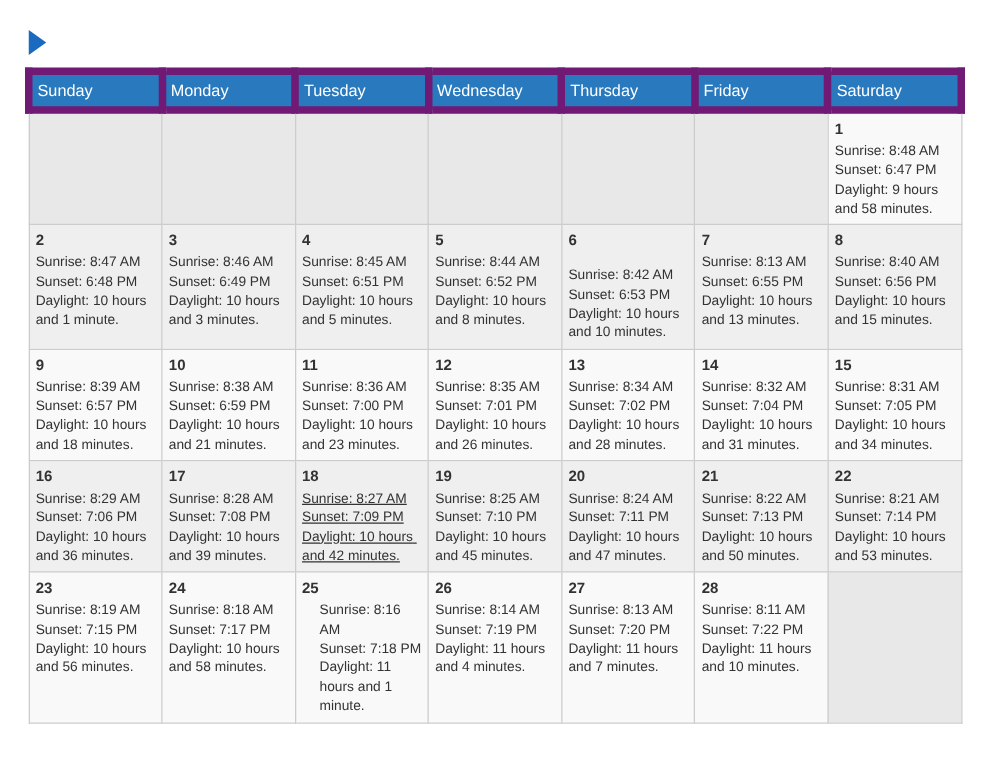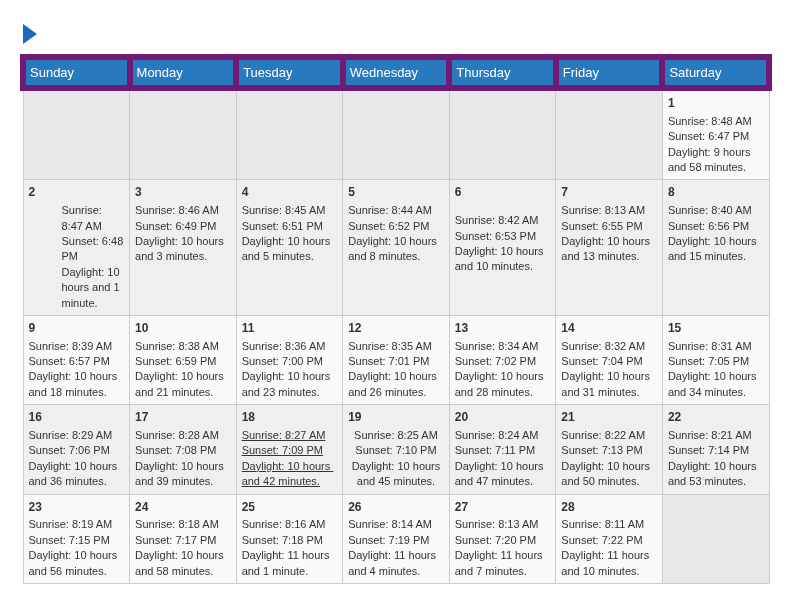--- a/index.html
+++ b/index.html
@@ -139,21 +139,21 @@
         <td>
           <span class="day-number">1</span>
           <div class="day-info" style="white-space: pre-wrap;">Sunrise: 8:48 AM
 Sunset: 6:47 PM
 Daylight: 9 hours and 58 minutes.</div>
         </td>
       </tr>
       <tr>
         <td>
           <span class="day-number">2</span>
-          <div class="day-info" style="white-space: pre-wrap; margin-left: 33px;">Sunrise: 8:47 AM
+          <div class="day-info" style="white-space: pre-wrap;">Sunrise: 8:47 AM
 Sunset: 6:48 PM
 Daylight: 10 hours and 1 minute.</div>
         </td>
         <td>
           <span class="day-number">3</span>
           <div class="day-info" style="white-space: pre-wrap;">Sunrise: 8:46 AM
 Sunset: 6:49 PM
 Daylight: 10 hours and 3 minutes.</div>
         </td>
         <td>
@@ -245,21 +245,21 @@
 Daylight: 10 hours and 39 minutes.</div>
         </td>
         <td>
           <span class="day-number">18</span>
           <div class="day-info" style="white-space: pre-wrap; text-decoration: underline;">Sunrise: 8:27 AM
 Sunset: 7:09 PM
 Daylight: 10 hours and 42 minutes.</div>
         </td>
         <td>
           <span class="day-number">19</span>
-          <div class="day-info" style="white-space: pre-wrap; text-align: center;">Sunrise: 8:25 AM
+          <div class="day-info" style="white-space: pre-wrap;">Sunrise: 8:25 AM
 Sunset: 7:10 PM
 Daylight: 10 hours and 45 minutes.</div>
         </td>
         <td>
           <span class="day-number">20</span>
           <div class="day-info" style="white-space: pre-wrap;">Sunrise: 8:24 AM
 Sunset: 7:11 PM
 Daylight: 10 hours and 47 minutes.</div>
         </td>
         <td>
@@ -283,21 +283,21 @@
 Daylight: 10 hours and 56 minutes.</div>
         </td>
         <td>
           <span class="day-number">24</span>
           <div class="day-info" style="white-space: pre-wrap;">Sunrise: 8:18 AM
 Sunset: 7:17 PM
 Daylight: 10 hours and 58 minutes.</div>
         </td>
         <td>
           <span class="day-number">25</span>
-          <div class="day-info" style="white-space: pre-wrap;">Sunrise: 8:16 AM
+          <div class="day-info" style="white-space: pre-wrap; margin-left: 14px;">Sunrise: 8:16 AM
 Sunset: 7:18 PM
 Daylight: 11 hours and 1 minute.</div>
         </td>
         <td>
           <span class="day-number">26</span>
           <div class="day-info" style="white-space: pre-wrap;">Sunrise: 8:14 AM
 Sunset: 7:19 PM
 Daylight: 11 hours and 4 minutes.</div>
         </td>
         <td>

